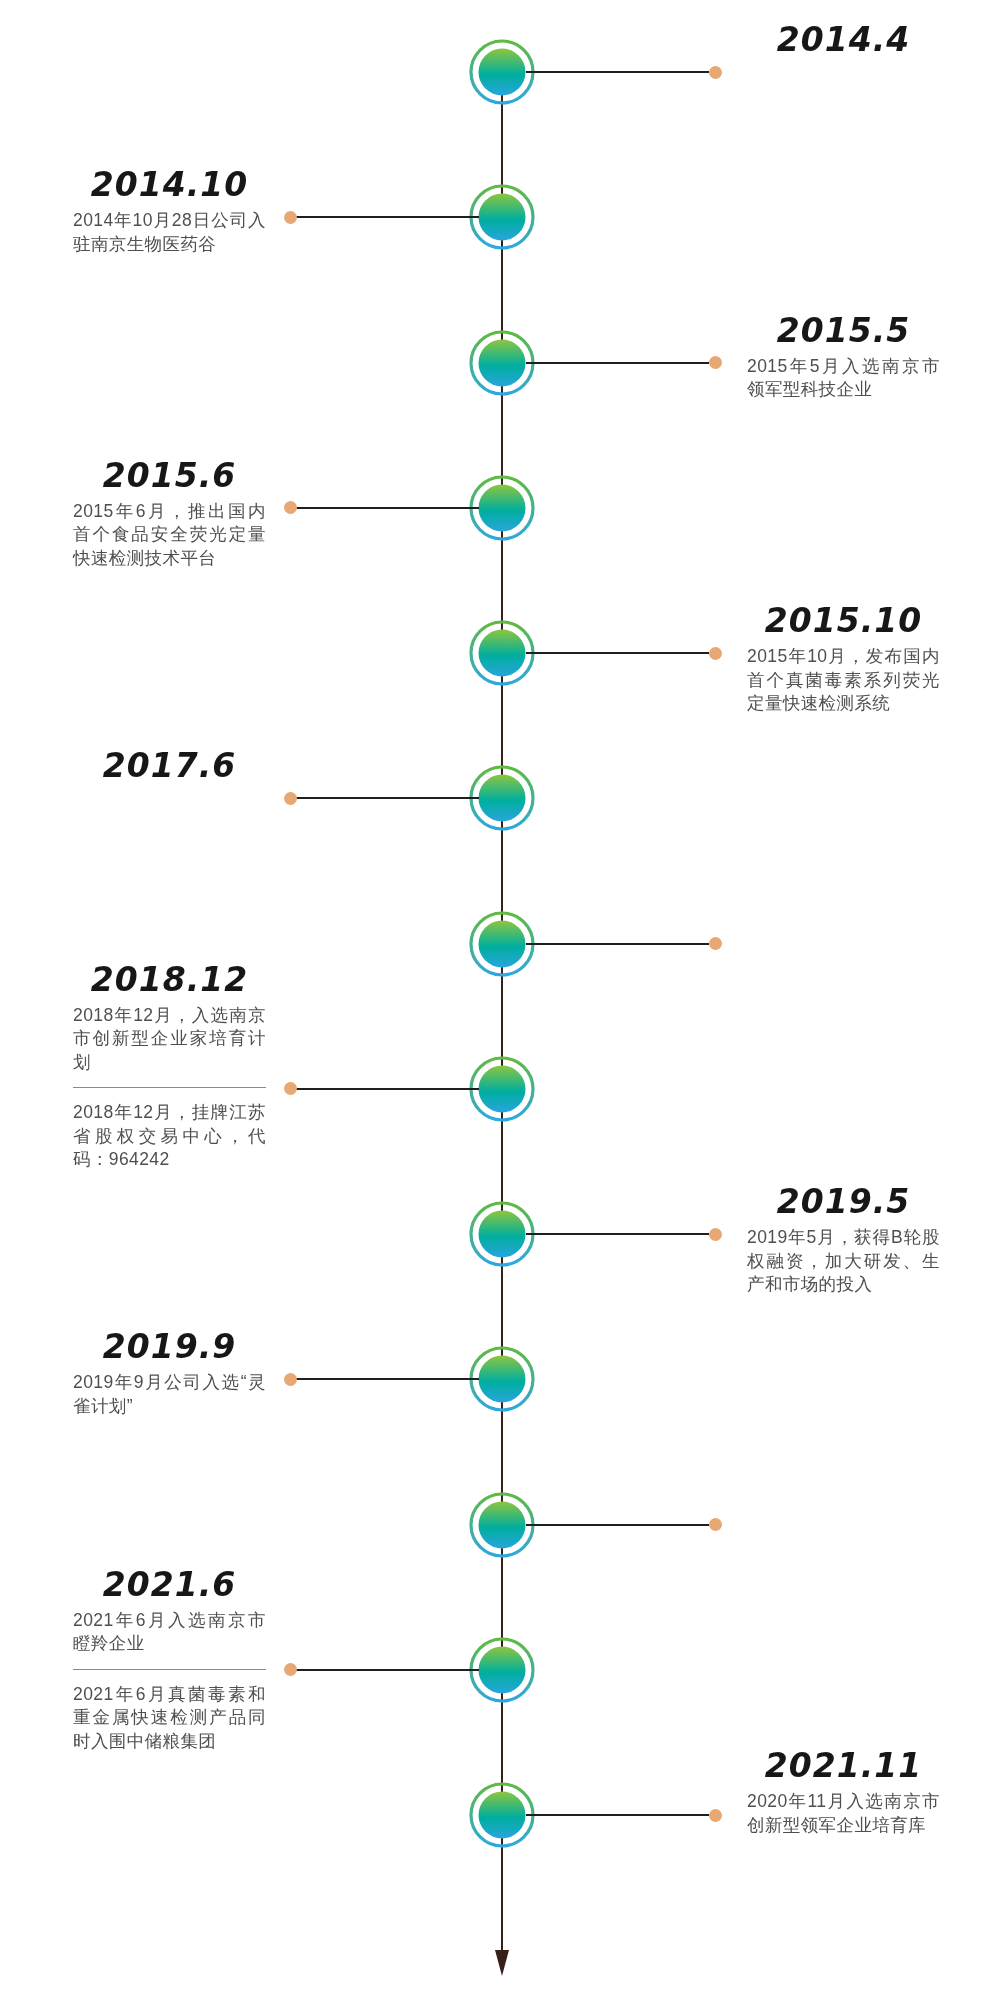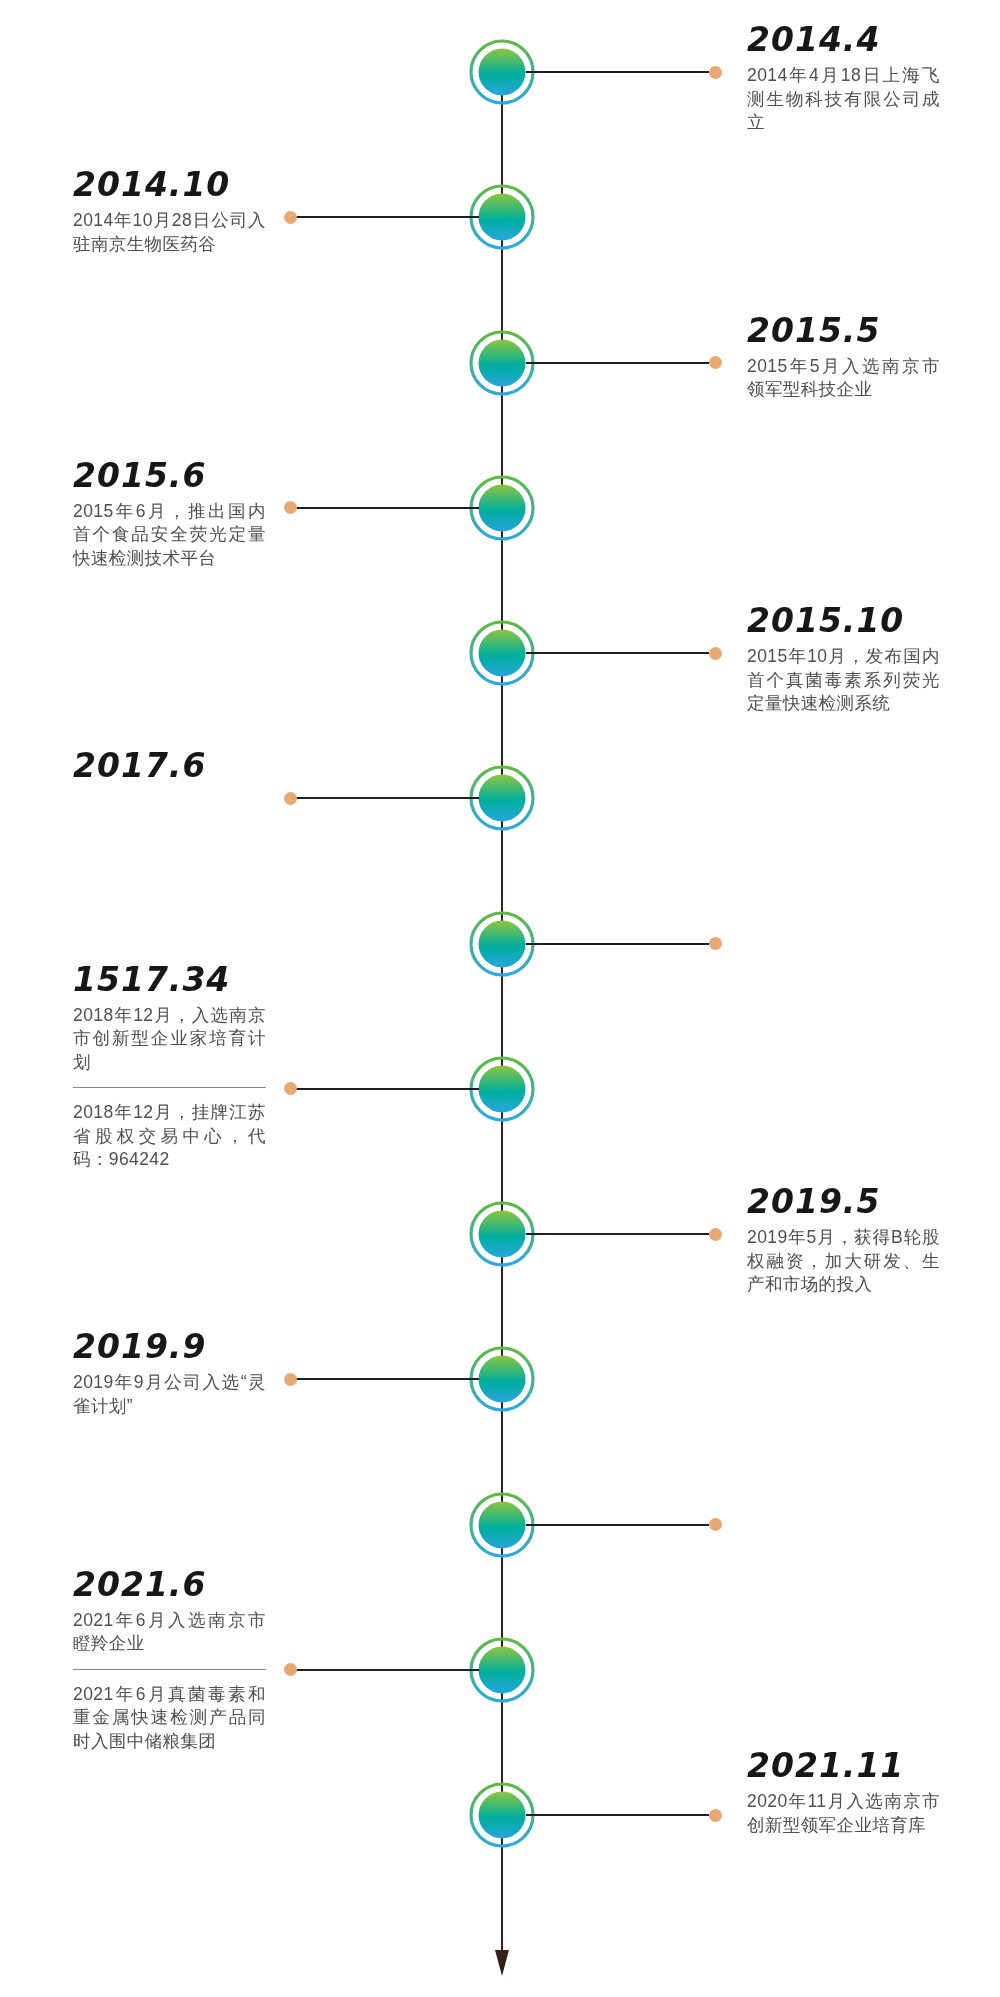--- a/index.html
+++ b/index.html
@@ -15,21 +15,21 @@
     border-left:7px solid transparent; border-right:7px solid transparent;
     border-top:26px solid var(--axis,#362018);
   }
   .node { position:absolute; }
   .connector { position:absolute; height:2px; background:var(--connector,#1f1f1f); }
   .dot { position:absolute; width:13px; height:13px; border-radius:50%; background:var(--dot,#e8a873); }
   .entry { position:absolute; width:193px; }
   .date {
     font-family:"DejaVu Sans",sans-serif; font-style:italic; font-weight:bold;
     font-size:33px; line-height:38px; letter-spacing:1px;
-    color:var(--date-text,#171717); margin:0 0 5px 0;
+    color:var(--date-text,#171717); margin:0 0 5px 0;text-align:center;
   }
   .desc {
     margin:0; font-size:17.5px; line-height:23.5px; letter-spacing:0.4px;
     color:var(--body-text,#4f4f4f); text-align:justify;
   }
   .divider { border-top:1px solid var(--divider,#8a8a8a); margin:13px 0; }
   .defs-svg { position:absolute; width:0; height:0; }
 </style>
 </head>
 <body>
@@ -52,21 +52,20 @@
   <div class="axis-arrow"></div>
 
 <svg width="70" height="70" class="node" style="left: 467px; top: 37px;">
       <circle cx="35" cy="35" r="31" fill="none" stroke="url(#ringGrad)" stroke-width="3.2"></circle>
       <circle cx="35" cy="35" r="23.5" fill="url(#fillGrad)"></circle>
     </svg>
     <div class="connector" style="left: 526px; top: 71px; width: 183px;"></div>
     <div class="dot" style="left: 708.5px; top: 65.5px;"></div>
     <div class="entry" style="left: 747px; top: 21px;">
       <div class="date">2014.4</div>
-      <p class="desc">2014年4月18日上海飞测生物科技有限公司成立</p>
     </div>
     <svg width="70" height="70" class="node" style="left: 467px; top: 182.25px;">
       <circle cx="35" cy="35" r="31" fill="none" stroke="url(#ringGrad)" stroke-width="3.2"></circle>
       <circle cx="35" cy="35" r="23.5" fill="url(#fillGrad)"></circle>
     </svg>
     <div class="connector" style="left: 296px; top: 216.25px; width: 183px;"></div>
     <div class="dot" style="left: 283.5px; top: 210.75px;"></div>
     <div class="entry" style="left: 73px; top: 166.25px;">
       <div class="date">2014.10</div>
       <p class="desc">2014年10月28日公司入驻南京生物医药谷</p>
@@ -116,21 +115,21 @@
     </svg>
     <div class="connector" style="left: 526px; top: 942.5px; width: 183px;"></div>
     <div class="dot" style="left: 708.5px; top: 937px;"></div>
     <svg width="70" height="70" class="node" style="left: 467px; top: 1053.75px;">
       <circle cx="35" cy="35" r="31" fill="none" stroke="url(#ringGrad)" stroke-width="3.2"></circle>
       <circle cx="35" cy="35" r="23.5" fill="url(#fillGrad)"></circle>
     </svg>
     <div class="connector" style="left: 296px; top: 1087.75px; width: 183px;"></div>
     <div class="dot" style="left: 283.5px; top: 1082.25px;"></div>
     <div class="entry" style="left: 73px; top: 960.75px;">
-      <div class="date">1517.34</div>
+      <div class="date">2018.12</div>
       <p class="desc">2018年12月，入选南京市创新型企业家培育计划</p>
       <div class="divider"></div>
       <p class="desc">2018年12月，挂牌江苏省股权交易中心，代码：964242</p>
     </div>
     <svg width="70" height="70" class="node" style="left: 467px; top: 1199px;">
       <circle cx="35" cy="35" r="31" fill="none" stroke="url(#ringGrad)" stroke-width="3.2"></circle>
       <circle cx="35" cy="35" r="23.5" fill="url(#fillGrad)"></circle>
     </svg>
     <div class="connector" style="left: 526px; top: 1233px; width: 183px;"></div>
     <div class="dot" style="left: 708.5px; top: 1227.5px;"></div>

